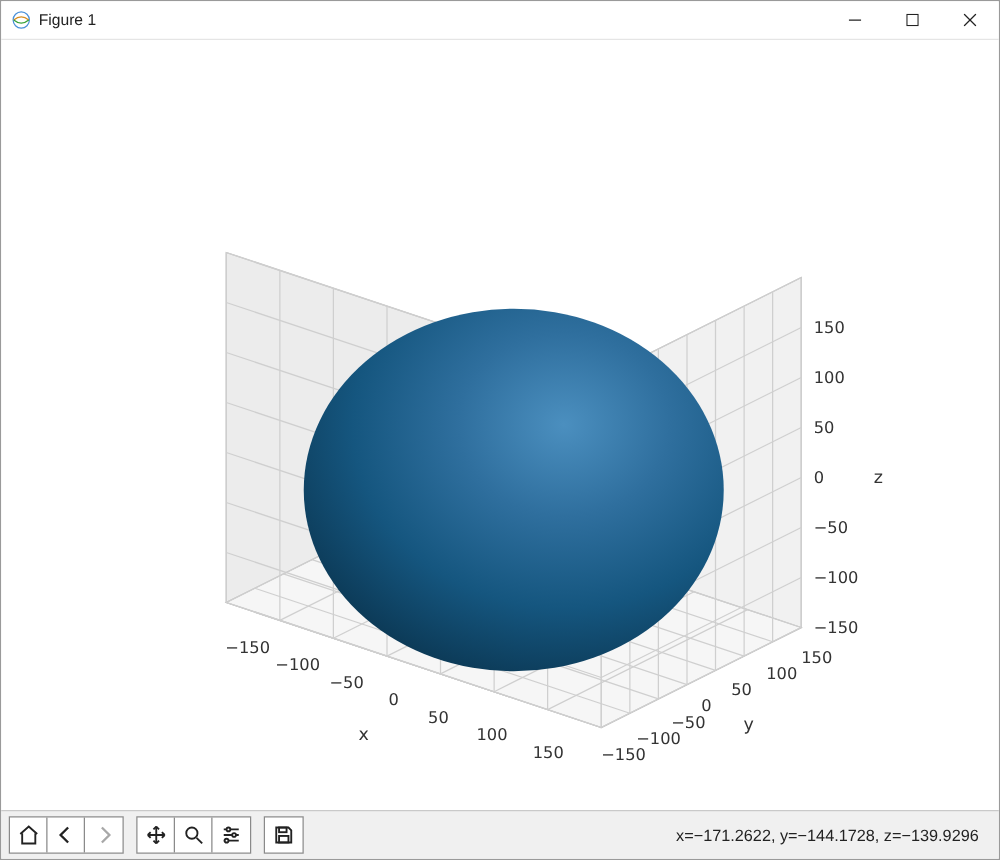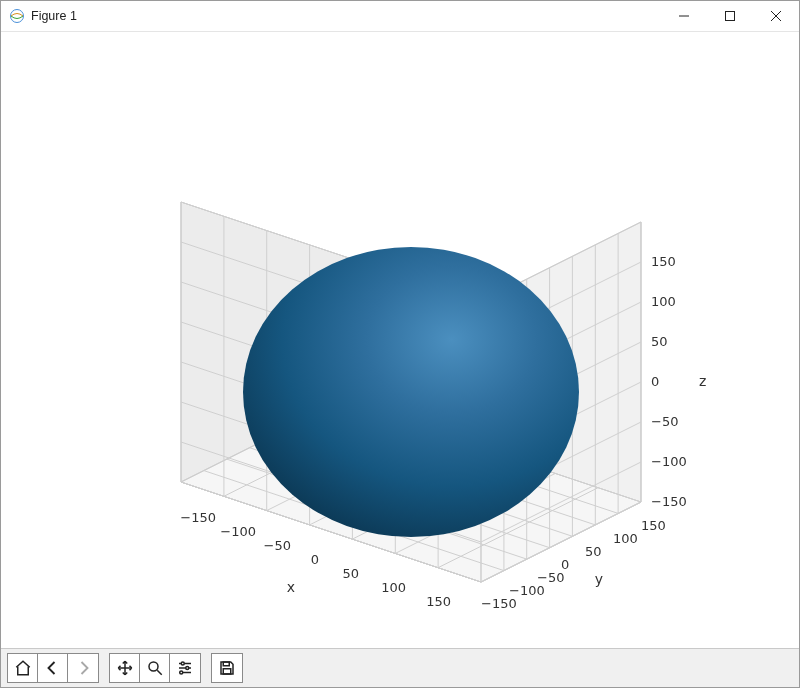--- a/index.html
+++ b/index.html
@@ -303,15 +303,16 @@
       <span class="tb-btn">
         <svg width="18" height="18" viewBox="0 0 24 24" fill="none" stroke="#222" stroke-width="2">
           <path d="M4 4 H17 L20 7 V20 H4 Z"></path>
             <rect x="7" y="4" width="8" height="5"></rect>
             <rect x="7" y="13" width="10" height="7"></rect>
         </svg>
       </span>
     </div>
 
     <span class="spacer"></span>
+    <span class="coord-readout">x=−171.2622, y=−144.1728, z=−139.9296</span>
   </div>
 
 </div>
 
 </body></html>

